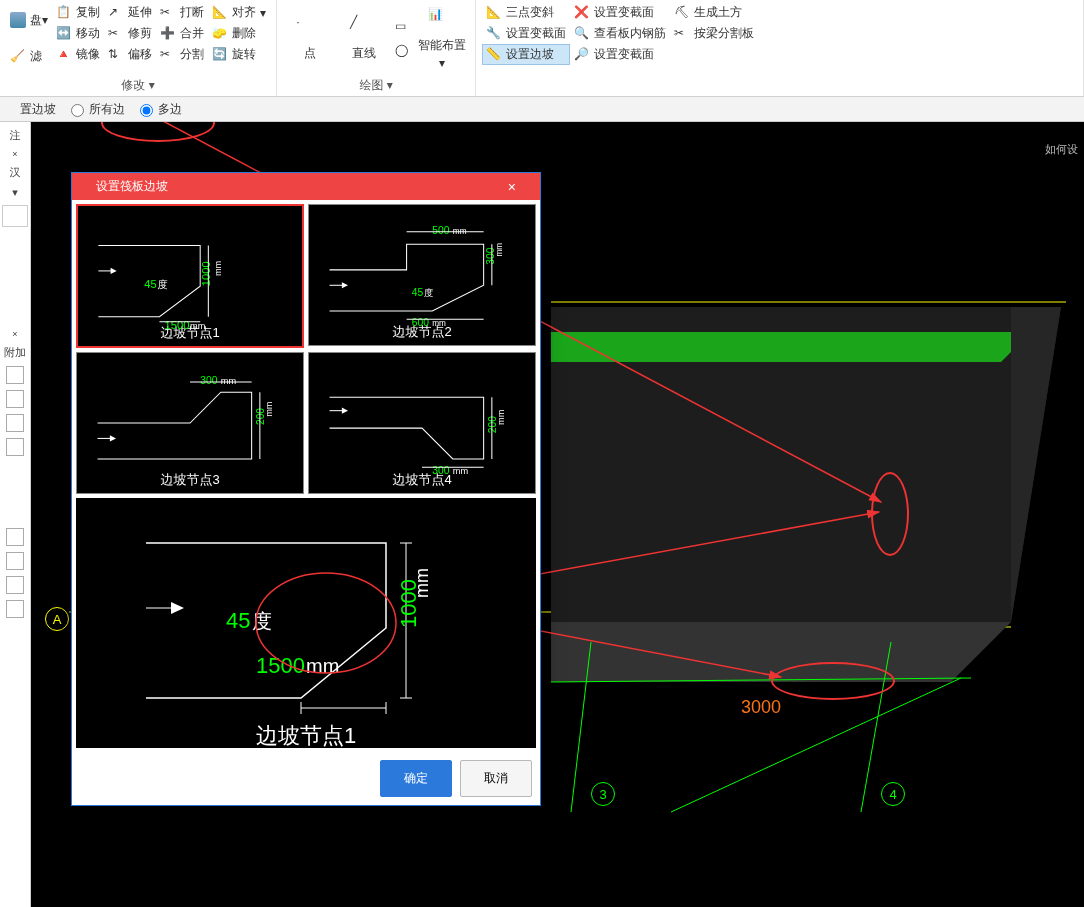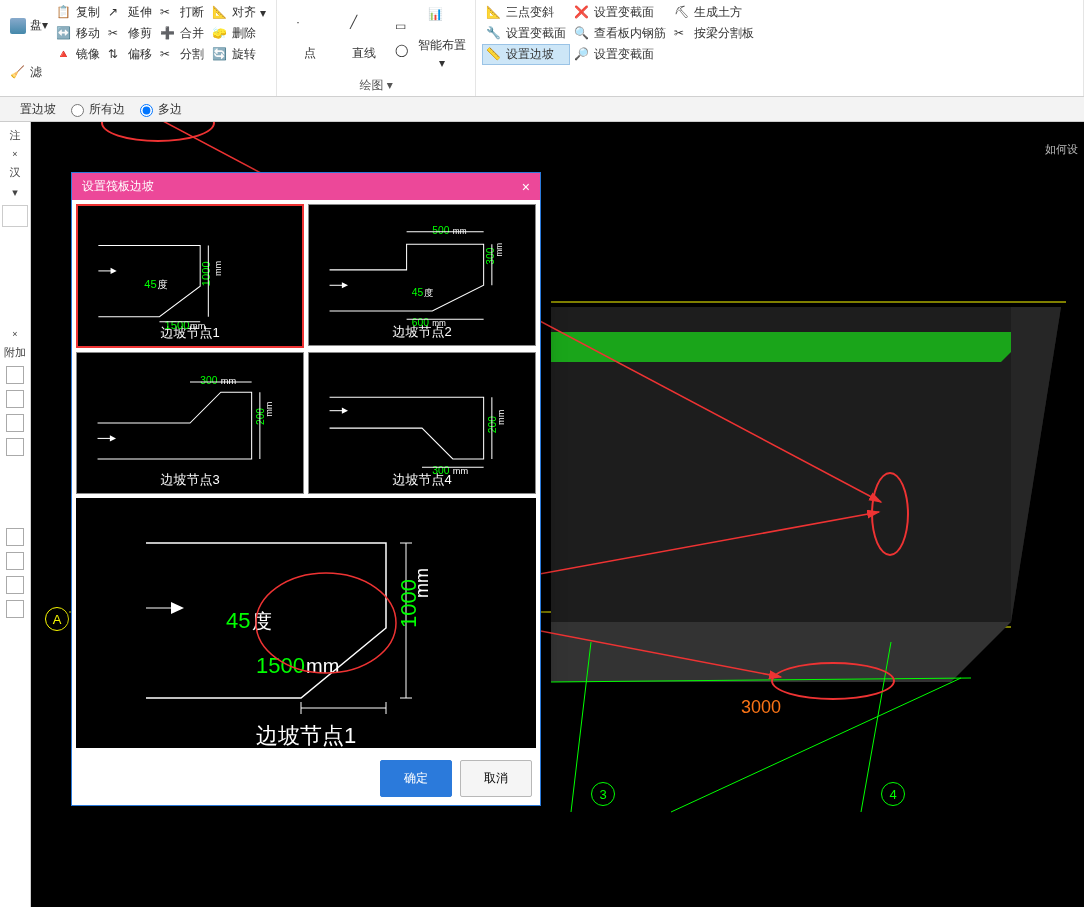--- a/index.html
+++ b/index.html
@@ -13,21 +13,21 @@
   .bigbtn{display:flex;flex-direction:column;align-items:center;justify-content:center;width:50px;padding:4px 2px;gap:2px}
   .ico{width:16px;height:16px;display:inline-block}
   .ico-lg{width:28px;height:28px;display:inline-block}
   .opt-bar{background:#f3f3f3;border-bottom:1px solid #ccc;height:24px;display:flex;align-items:center;padding:0 20px;gap:10px}
   .opt-bar input[type=radio]{vertical-align:middle}
   .workspace{position:relative;background:#000;height:calc(100% - 120px);display:flex}
   .side{width:30px;background:#fff;border-right:1px solid #d0d0d0;display:flex;flex-direction:column;gap:6px;padding-top:6px;align-items:center;font-size:11px;color:#444}
   .side .sq{width:16px;height:16px;border:1px solid #aaa;background:#fff}
   .canvas{flex:1;position:relative;overflow:hidden}
   .dialog{position:absolute;left:40px;top:50px;width:468px;background:#fff;border:1px solid #2b7adb;box-shadow:0 4px 18px rgba(0,0,0,.5);z-index:10}
-  .dlg-title{background:#ec4899;color:#fff;padding:5px 10px;display:flex;justify-content:space-between;align-items:flex-end;font-size:12px}
+  .dlg-title{background:#ef4444;color:#fff;padding:5px 24px;display:flex;justify-content:space-between;align-items:flex-end;font-size:12px}
   .dlg-close{color:#fff;font-size:14px;cursor:default}
   .dlg-body{background:#fff;padding:4px}
   .grid2{display:grid;grid-template-columns:1fr 1fr;gap:4px}
   .thumb{background:#000;height:140px;border:1px solid #888;display:flex;flex-direction:column;align-items:center;justify-content:flex-end;position:relative}
   .thumb.sel{border:2px solid #e33}
   .thumb-label{color:#fff;font-size:13px;padding:4px 0}
   .thumb svg{position:absolute;inset:0;width:100%;height:100%}
   .preview{background:#000;height:250px;margin-top:4px;position:relative}
   .preview svg{width:100%;height:100%}
   .dlg-foot{display:flex;justify-content:flex-end;gap:8px;padding:8px}
@@ -106,20 +106,21 @@
         <div class="btn">
             <span class="ico">🧽</span>
             <span>删除</span>
           </div>
         <div class="btn">
             <span class="ico">🔄</span>
             <span>旋转</span>
           </div>
       </div>
     </div>
+    <div class="panel-label"><span>修改</span> <span>▾</span></div>
   </div>
 
   <div class="panel">
     <div class="panel-body">
       <div class="bigbtn">
           <span class="ico-lg">·</span>
           <span>点</span>
         </div>
       <div class="bigbtn">
           <span class="ico-lg">╱</span>

